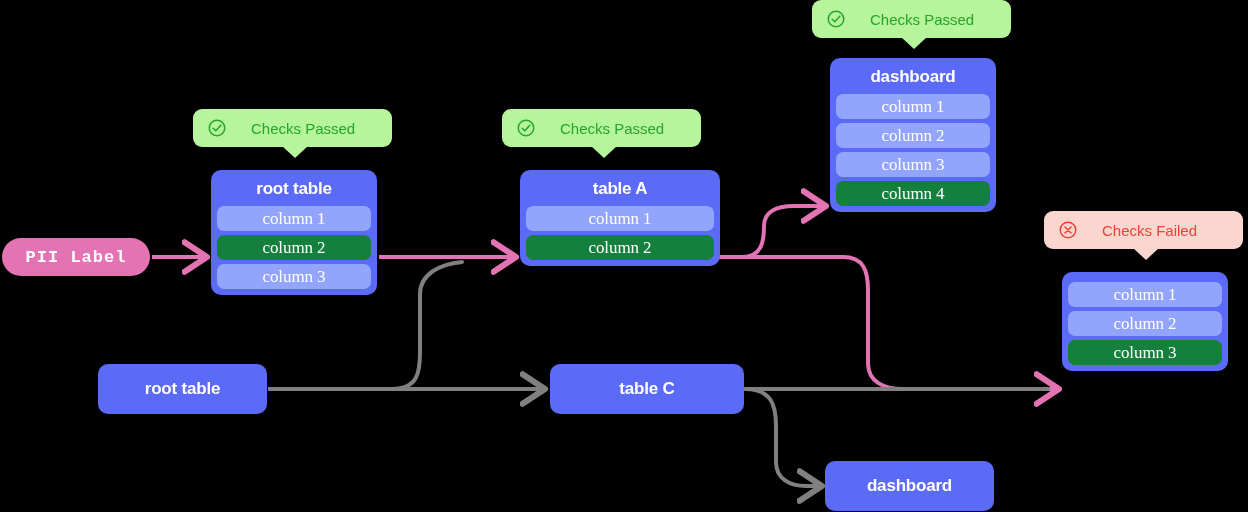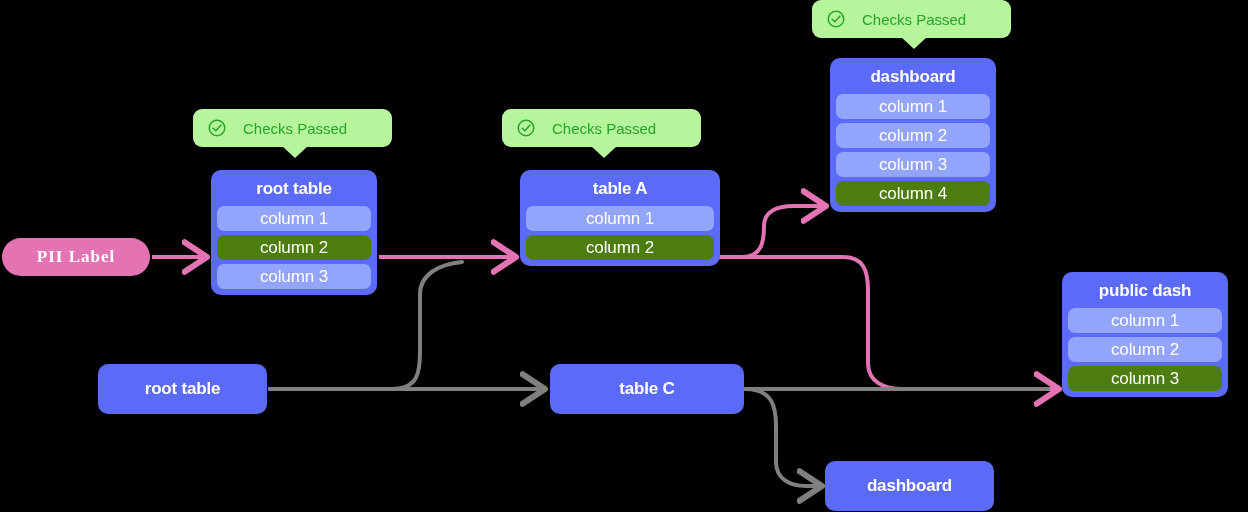--- a/index.html
+++ b/index.html
@@ -45,23 +45,24 @@
   .col-row {
     background: #93a4fc;
     border-radius: 7px;
     color: #ffffff;
     font-size: 17px;
     text-align: center;
     line-height: 25px;
     height: 25px;
     margin-top: 4px;
     letter-spacing: -0.1px;
+    font-family: Liberation Serif, serif;
   }
   .col-row.pii {
-    background: #4d7c0f;
+    background: #15803d;
   }
 
   
   .simple-node {
     position: absolute;
     background: #5b6bf8;
     border-radius: 10px;
     color: #ffffff;
     font-weight: bold;
     font-size: 17px;
@@ -72,38 +73,38 @@
     z-index: 3;
     letter-spacing: -0.2px;
   }
 
   
   .pii-pill {
     position: absolute;
     background: #e473b4;
     border-radius: 999px;
     color: #ffffff;
-    font-family: Liberation Serif, serif;
+    font-family: Liberation Mono, monospace;
     font-weight: bold;
     font-size: 17px;
     display: flex;
     align-items: center;
     justify-content: center;
     box-sizing: border-box;
     z-index: 3;
     letter-spacing: 1px;
   }
 
   
   .badge {
     position: absolute;
     border-radius: 9px;
     display: flex;
     align-items: center;
-    gap: 16px;
+    gap: 24px;
     padding: 0 14px;
     height: 38px;
     box-sizing: border-box;
     font-size: 15px;
     z-index: 4;
   }
   .badge.passed {
     background: #b6f59c;
     color: #25a52c;
   }
@@ -187,20 +188,28 @@
 
   <div class="badge passed" style="left:812px; top:0px; width:199px;">
     <svg class="badge-icon" viewBox="0 0 24 24" xmlns="http://www.w3.org/2000/svg">
       <circle cx="12" cy="12" r="9.3" fill="none" stroke="#25a52c" stroke-width="1.8"></circle>
       <path d="M7.4,12.3 L10.6,15.4 L16.6,8.6" fill="none" stroke="#25a52c" stroke-width="1.8" stroke-linecap="round" stroke-linejoin="round"></path>
     </svg>
     <span class="badge-label">Checks Passed</span>
     <span class="tail" style="left:89px;"></span>
   </div>
 
+  <div class="badge failed" style="left:1044px; top:211px; width:199px;">
+    <svg class="badge-icon" viewBox="0 0 24 24" xmlns="http://www.w3.org/2000/svg">
+      <circle cx="12" cy="12" r="9.3" fill="none" stroke="#ef4136" stroke-width="1.8"></circle>
+      <path d="M8.4,8.4 L15.6,15.6 M15.6,8.4 L8.4,15.6" fill="none" stroke="#ef4136" stroke-width="1.8" stroke-linecap="round"></path>
+    </svg>
+    <span class="badge-label">Checks Failed</span>
+    <span class="tail" style="left:89px;"></span>
+  </div>
 
   <div class="pii-pill" style="left:2px; top:238px; width:148px; height:38px;">PII Label</div>
 
   <div class="table-node" style="left:211px; top:170px; width:166px;">
     <div class="table-title">root table</div>
     <div class="col-row">column 1</div>
     <div class="col-row pii">column 2</div>
     <div class="col-row">column 3</div>
   </div>
 
@@ -212,21 +221,20 @@
 
   <div class="table-node" style="left:830px; top:58px; width:166px;">
     <div class="table-title">dashboard</div>
     <div class="col-row">column 1</div>
     <div class="col-row">column 2</div>
     <div class="col-row">column 3</div>
     <div class="col-row pii">column 4</div>
   </div>
 
   <div class="table-node" style="left:1062px; top:272px; width:166px;">
-    <div class="table-title">public dash</div>
     <div class="col-row">column 1</div>
     <div class="col-row">column 2</div>
     <div class="col-row pii">column 3</div>
   </div>
 
   <div class="simple-node" style="left:98px; top:364px; width:169px; height:50px;">root table</div>
 
   <div class="simple-node" style="left:550px; top:364px; width:194px; height:50px;">table C</div>
 
   <div class="simple-node" style="left:825px; top:461px; width:169px; height:50px;">dashboard</div>

